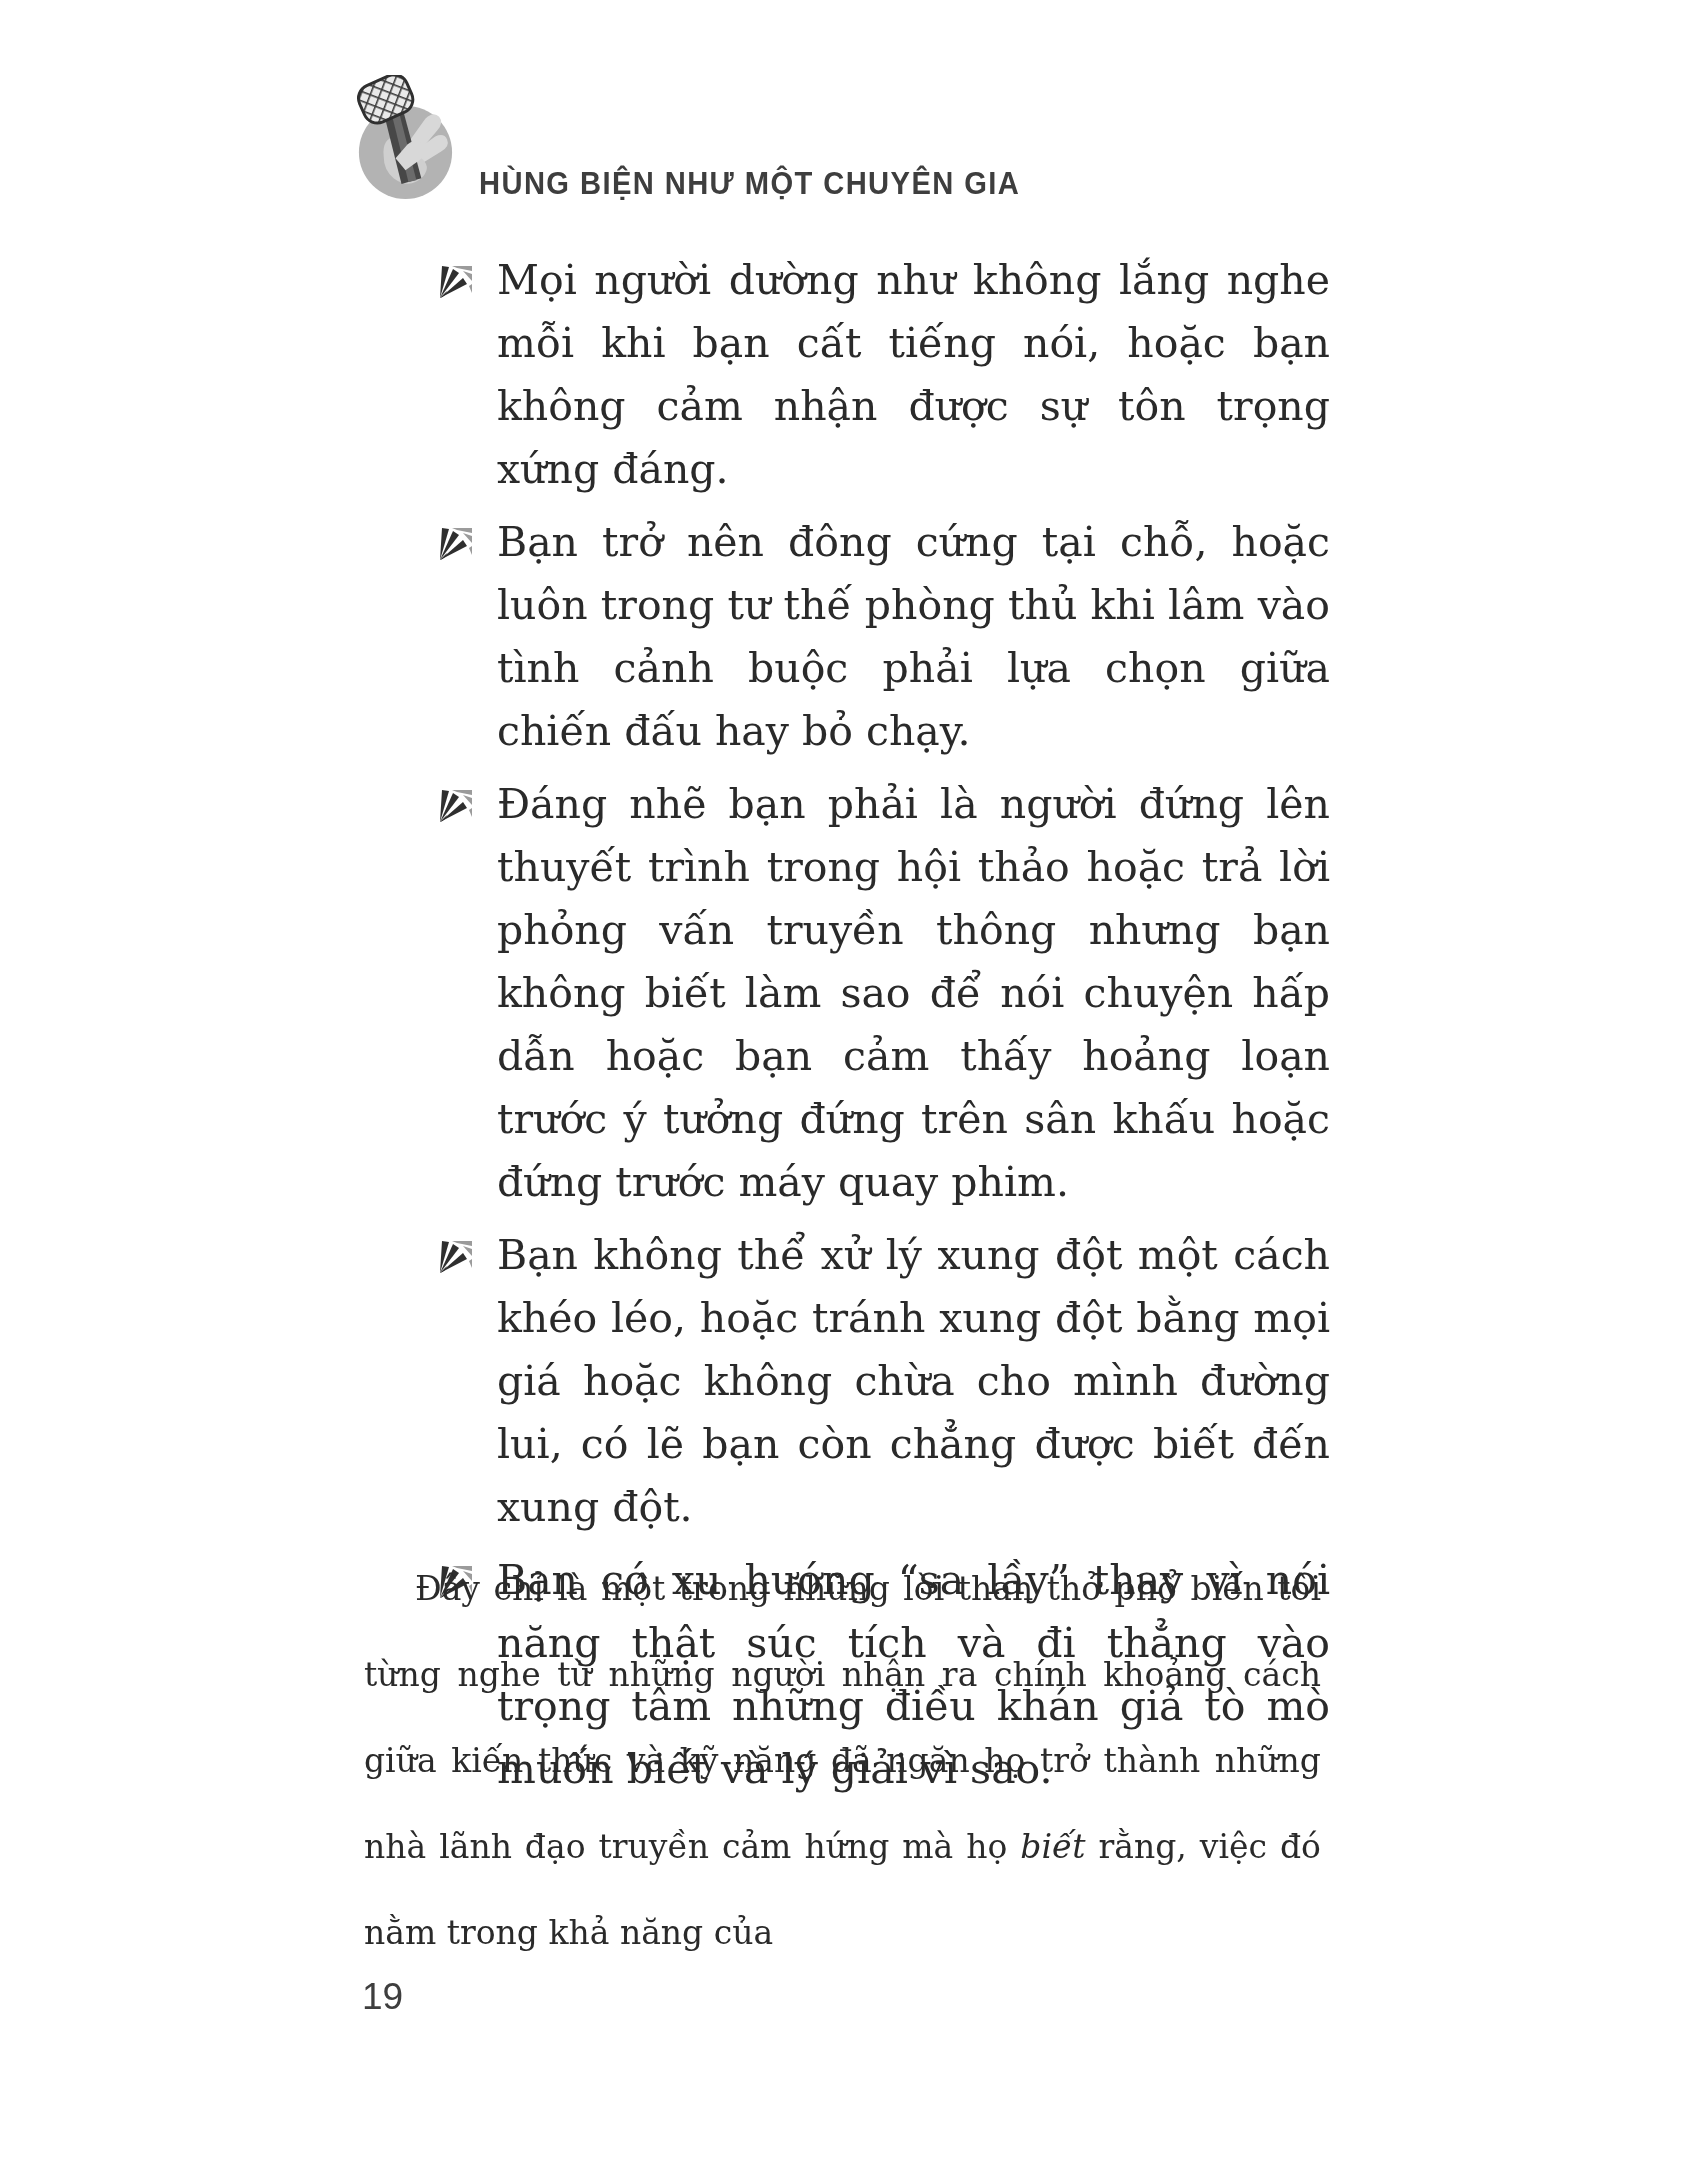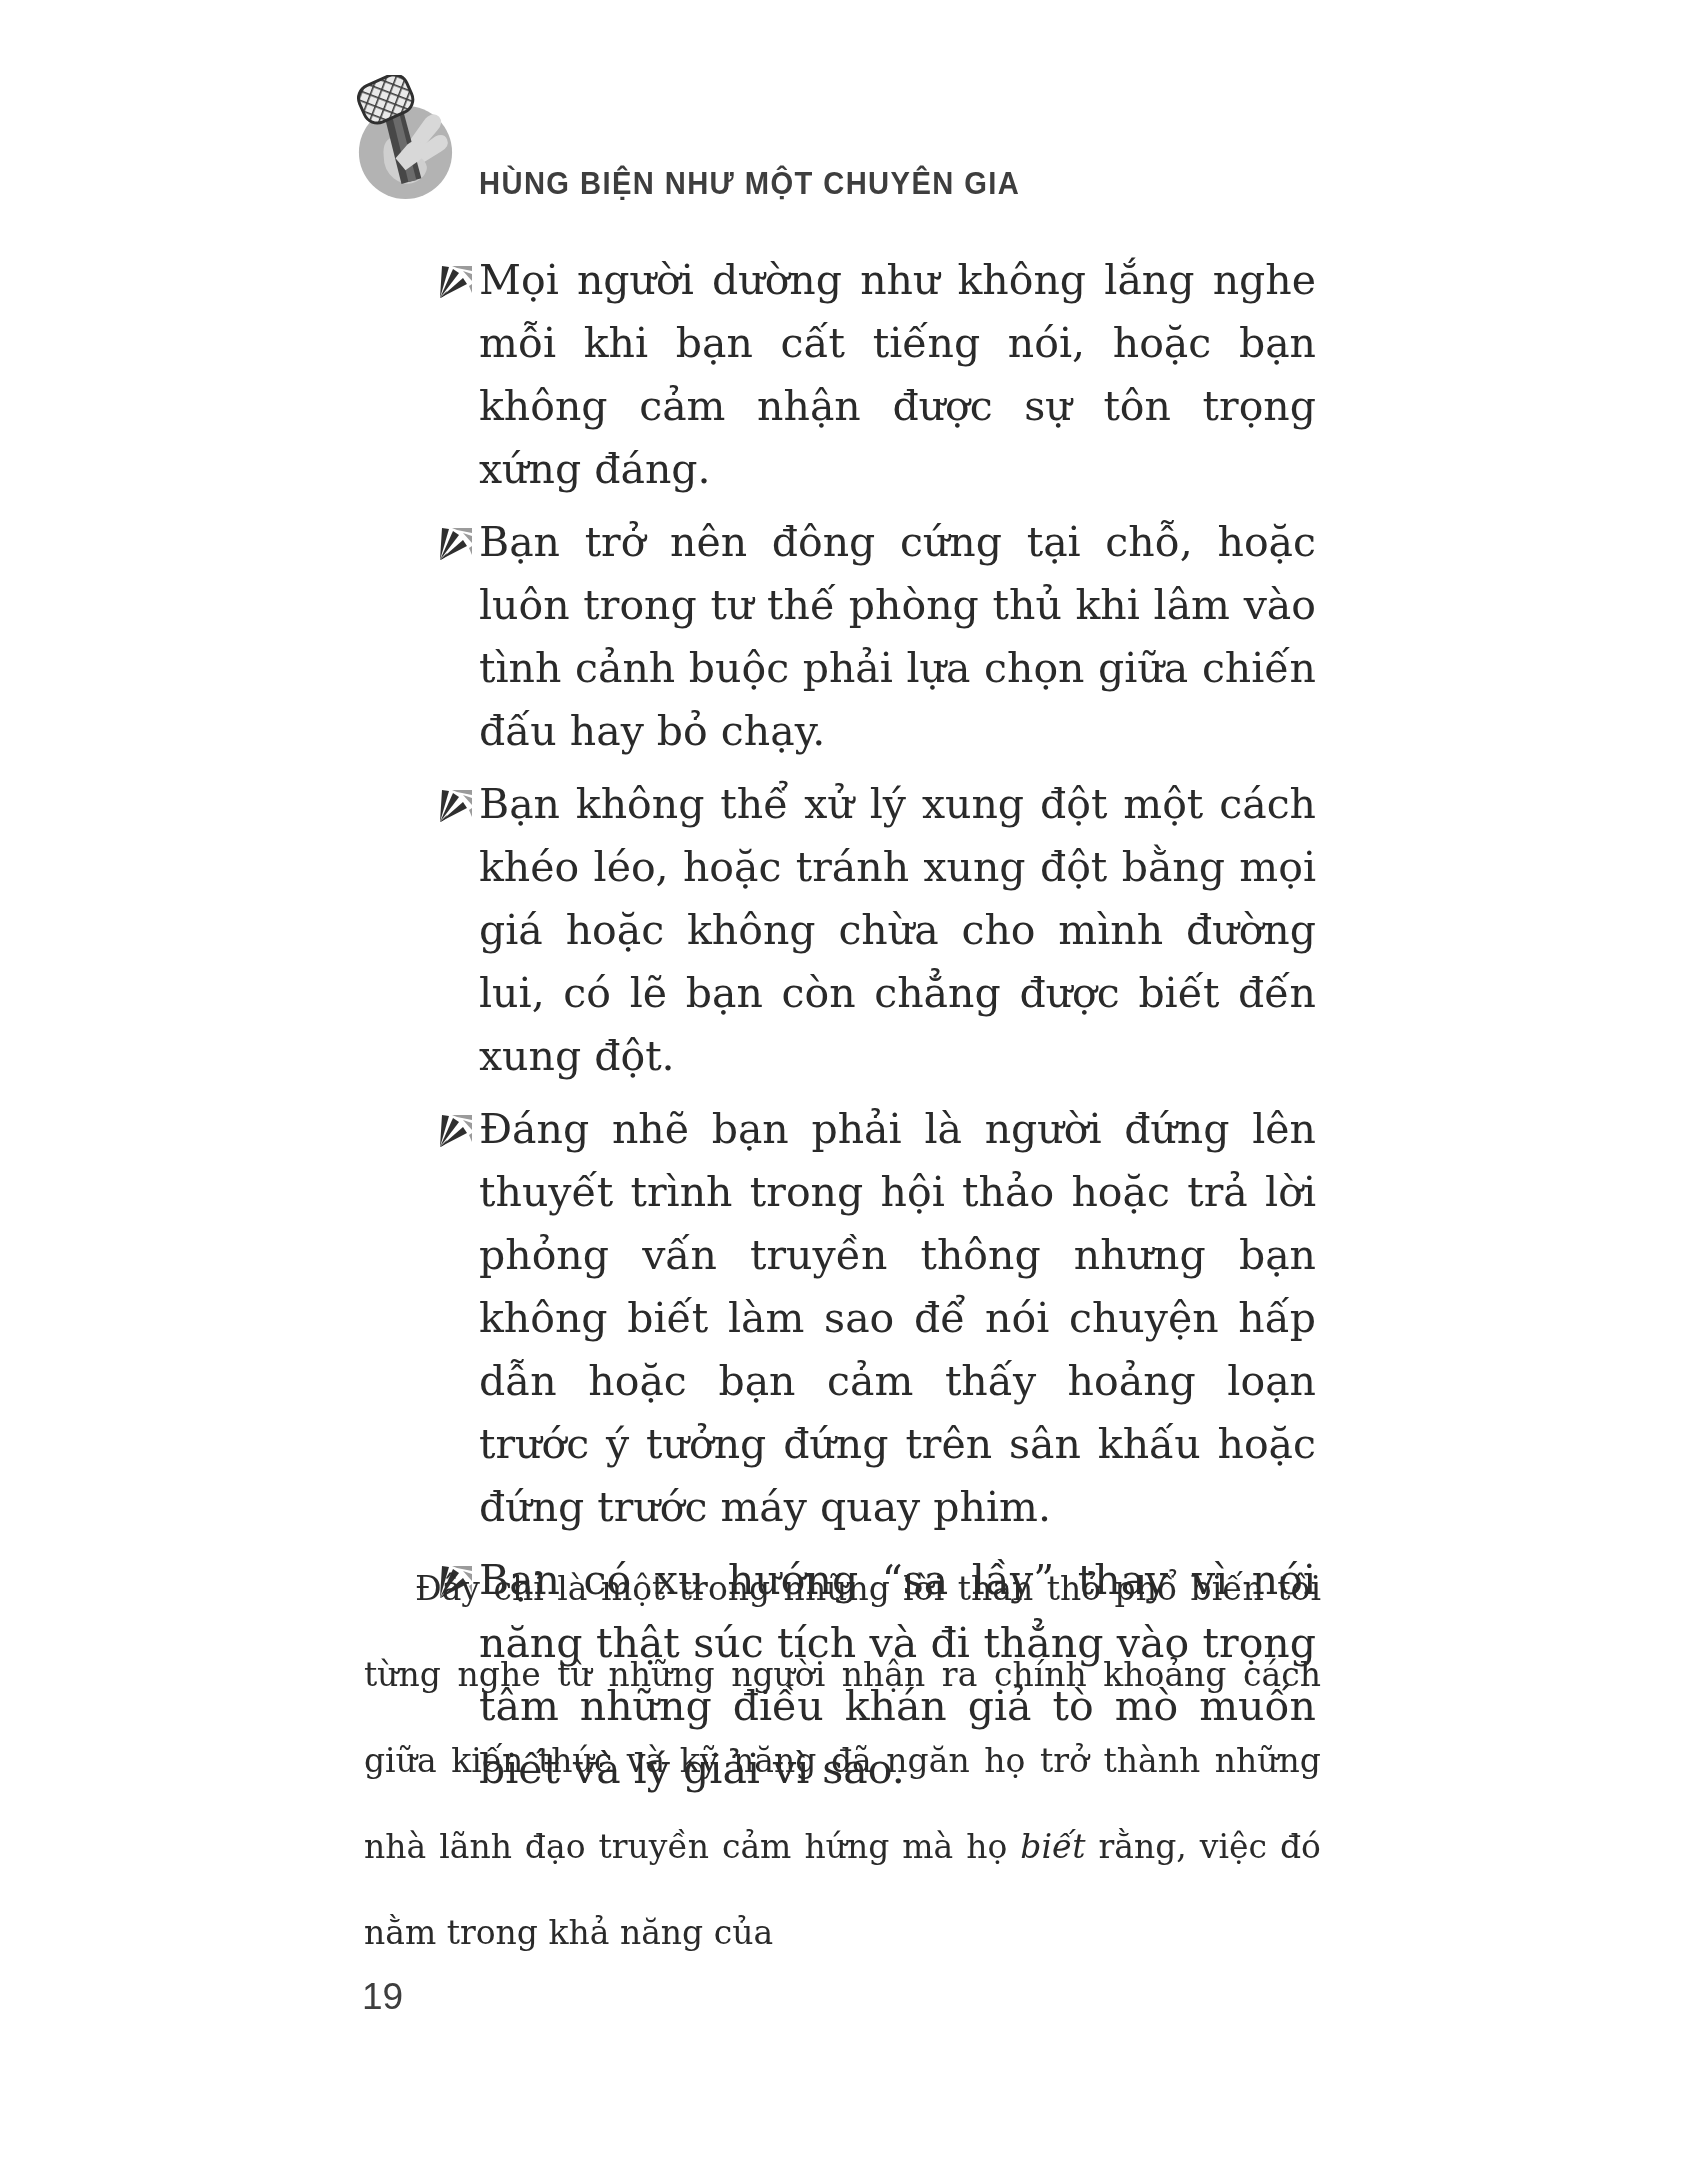--- a/index.html
+++ b/index.html
@@ -31,21 +31,21 @@
     margin-top:14px;
   }
   .bullet-list{
     position:absolute;
     top:249px;left:439px;
     width:891px;
     list-style:none;margin:0;padding:0;
   }
   .bullet-list li{
     display:flex;
-    gap:6px;
+    gap:24px;
     margin-bottom:10px;
   }
   .bullet-glyph{flex:0 0 auto;width:34px;height:34px;margin-top:16px;}
   .bullet-text{
     width:837px;
     font-size:41px;
     line-height:63px;
     text-align:justify;
   }
   .body-paragraph{
@@ -128,33 +128,33 @@
     <li>
       <svg class="bullet-glyph" viewBox="0 0 34 34">
         <polygon points="1,33 3,1 10,2" fill="#2f2f2f"></polygon>
         <polygon points="1,33 14,4 20,8" fill="#2f2f2f"></polygon>
         <polygon points="1,33 24,13 28,19" fill="#2f2f2f"></polygon>
         <polygon points="13,1 33,1 33,6 18,3" fill="#9b9b9b"></polygon>
         <polygon points="24,6 33,9 33,16" fill="#9b9b9b"></polygon>
         <polygon points="30,21 33,19 33,28" fill="#9b9b9b"></polygon>
         <path d="M1,33 A10,10 0 0 0 8,26 Z" fill="#2f2f2f"></path>
       </svg>
-      <div class="bullet-text">Bạn không thể xử lý xung đột một cách khéo léo, hoặc tránh xung đột bằng mọi giá hoặc không chừa cho mình đường lui, có lẽ bạn còn chẳng được biết đến xung đột.</div>
+      <div class="bullet-text">Đáng nhẽ bạn phải là người đứng lên thuyết trình trong hội thảo hoặc trả lời phỏng vấn truyền thông nhưng bạn không biết làm sao để nói chuyện hấp dẫn hoặc bạn cảm thấy hoảng loạn trước ý tưởng đứng trên sân khấu hoặc đứng trước máy quay phim.</div>
     </li>
     <li>
       <svg class="bullet-glyph" viewBox="0 0 34 34">
         <polygon points="1,33 3,1 10,2" fill="#2f2f2f"></polygon>
         <polygon points="1,33 14,4 20,8" fill="#2f2f2f"></polygon>
         <polygon points="1,33 24,13 28,19" fill="#2f2f2f"></polygon>
         <polygon points="13,1 33,1 33,6 18,3" fill="#9b9b9b"></polygon>
         <polygon points="24,6 33,9 33,16" fill="#9b9b9b"></polygon>
         <polygon points="30,21 33,19 33,28" fill="#9b9b9b"></polygon>
         <path d="M1,33 A10,10 0 0 0 8,26 Z" fill="#2f2f2f"></path>
       </svg>
-      <div class="bullet-text">Đáng nhẽ bạn phải là người đứng lên thuyết trình trong hội thảo hoặc trả lời phỏng vấn truyền thông nhưng bạn không biết làm sao để nói chuyện hấp dẫn hoặc bạn cảm thấy hoảng loạn trước ý tưởng đứng trên sân khấu hoặc đứng trước máy quay phim.</div>
+      <div class="bullet-text">Bạn không thể xử lý xung đột một cách khéo léo, hoặc tránh xung đột bằng mọi giá hoặc không chừa cho mình đường lui, có lẽ bạn còn chẳng được biết đến xung đột.</div>
     </li>
     <li>
       <svg class="bullet-glyph" viewBox="0 0 34 34">
         <polygon points="1,33 3,1 10,2" fill="#2f2f2f"></polygon>
         <polygon points="1,33 14,4 20,8" fill="#2f2f2f"></polygon>
         <polygon points="1,33 24,13 28,19" fill="#2f2f2f"></polygon>
         <polygon points="13,1 33,1 33,6 18,3" fill="#9b9b9b"></polygon>
         <polygon points="24,6 33,9 33,16" fill="#9b9b9b"></polygon>
         <polygon points="30,21 33,19 33,28" fill="#9b9b9b"></polygon>
         <path d="M1,33 A10,10 0 0 0 8,26 Z" fill="#2f2f2f"></path>

